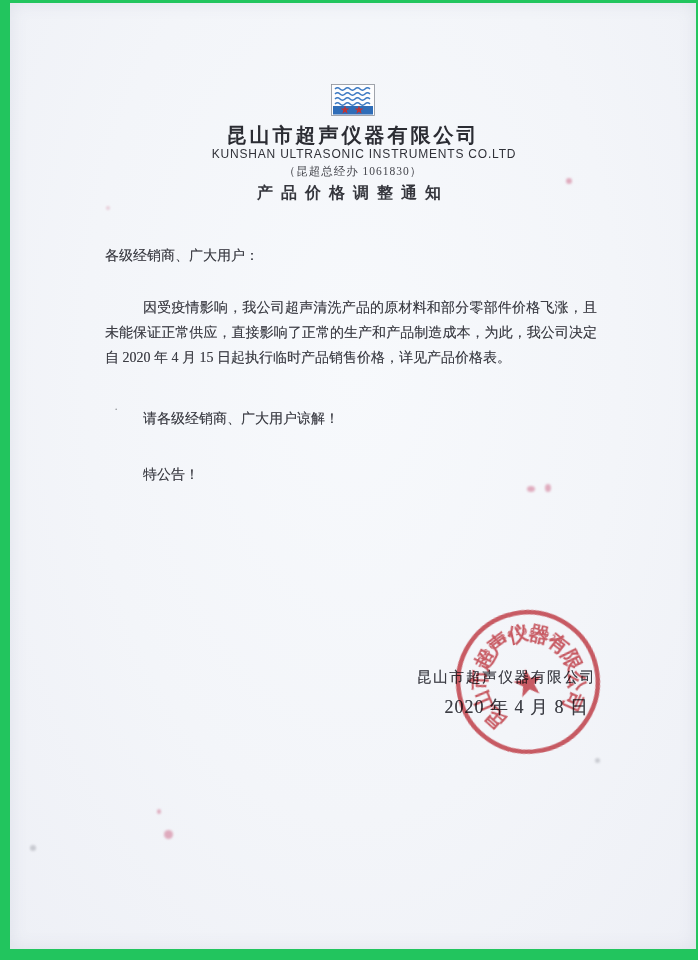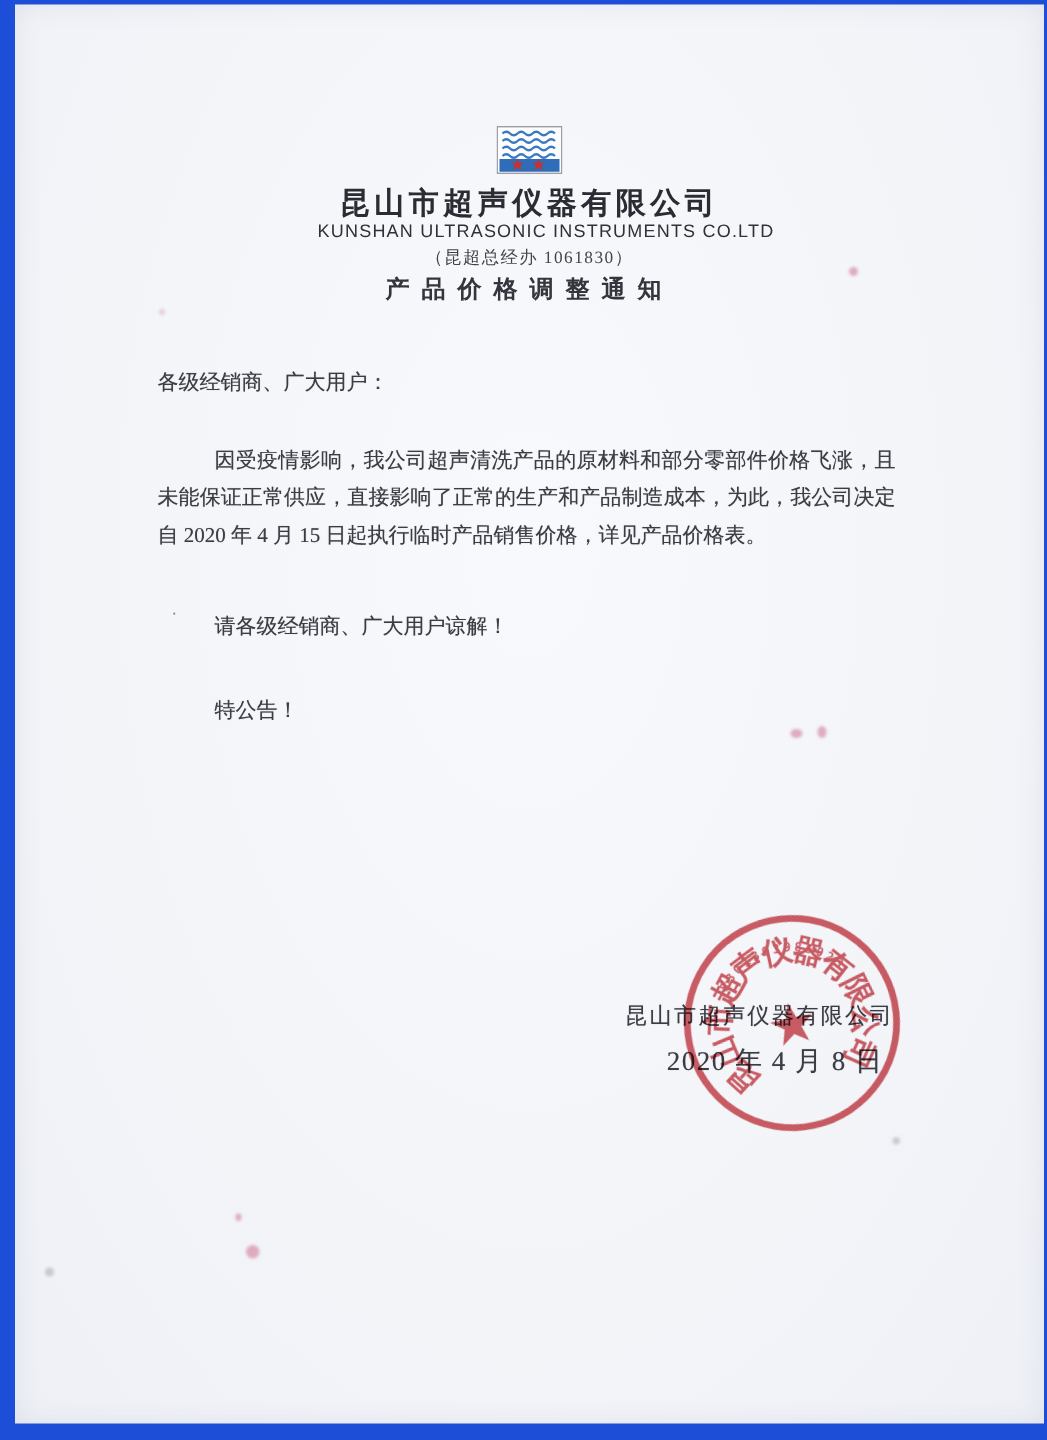--- a/index.html
+++ b/index.html
@@ -1,19 +1,19 @@
 <!DOCTYPE html>
 <html style="--stamp: #c73a43;"><head>
 <meta charset="utf-8">
 <style>
   :root { --stamp: #c73a43; --ink: #3c3d44; }
   html,body { margin:0; padding:0; }
   body { background:#0a0a0a; width:698px; height:960px; overflow:hidden;
          font-family:"Liberation Serif","DejaVu Serif",serif; }
-  .scan { position:relative; width:698px; height:960px; background:#1d4ed8; }
+  .scan { position:relative; width:698px; height:960px; background:#22c55e; }
   .paper { position:absolute; left:10px; top:3px; width:686px; height:946px;
            background:radial-gradient(ellipse at 50% 38%, #f7f9fc 0%, #f3f5f9 55%, #eef0f6 100%);
            box-shadow:inset 0 0 18px rgba(90,100,130,.10); }
   
   .header { position:absolute; left:0; top:0; width:100%; text-align:center; }
   .logo { position:absolute; left:50%; top:81px; transform:translateX(-50%); width:44px; height:32px; }
   .company-cn { position:absolute; left:0; top:119px; width:100%;
     font-family:"Liberation Sans","DejaVu Sans",sans-serif; font-weight:bold;
     font-size:20px; letter-spacing:3px; color:#2b2c33; }
   .company-en { position:absolute; left:0; top:144px; width:100%;

